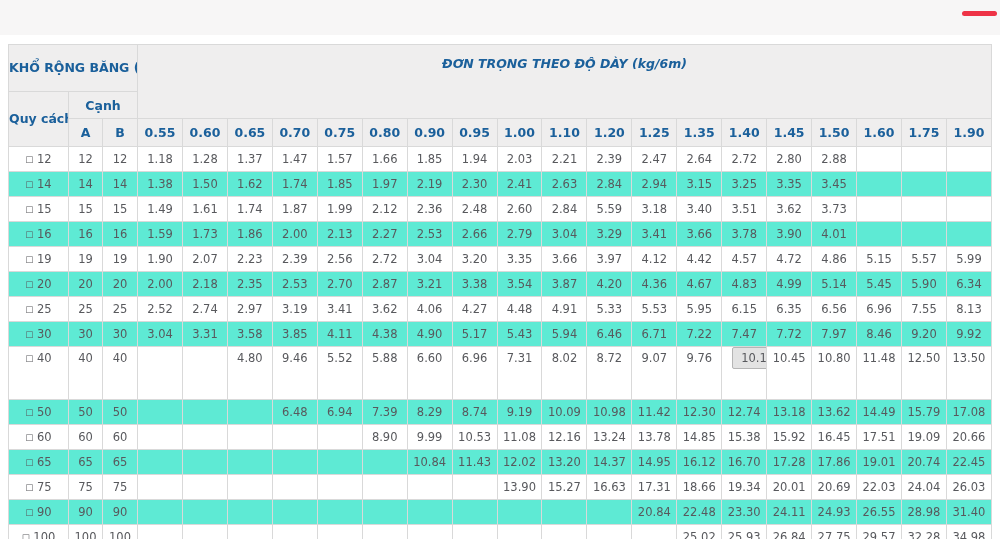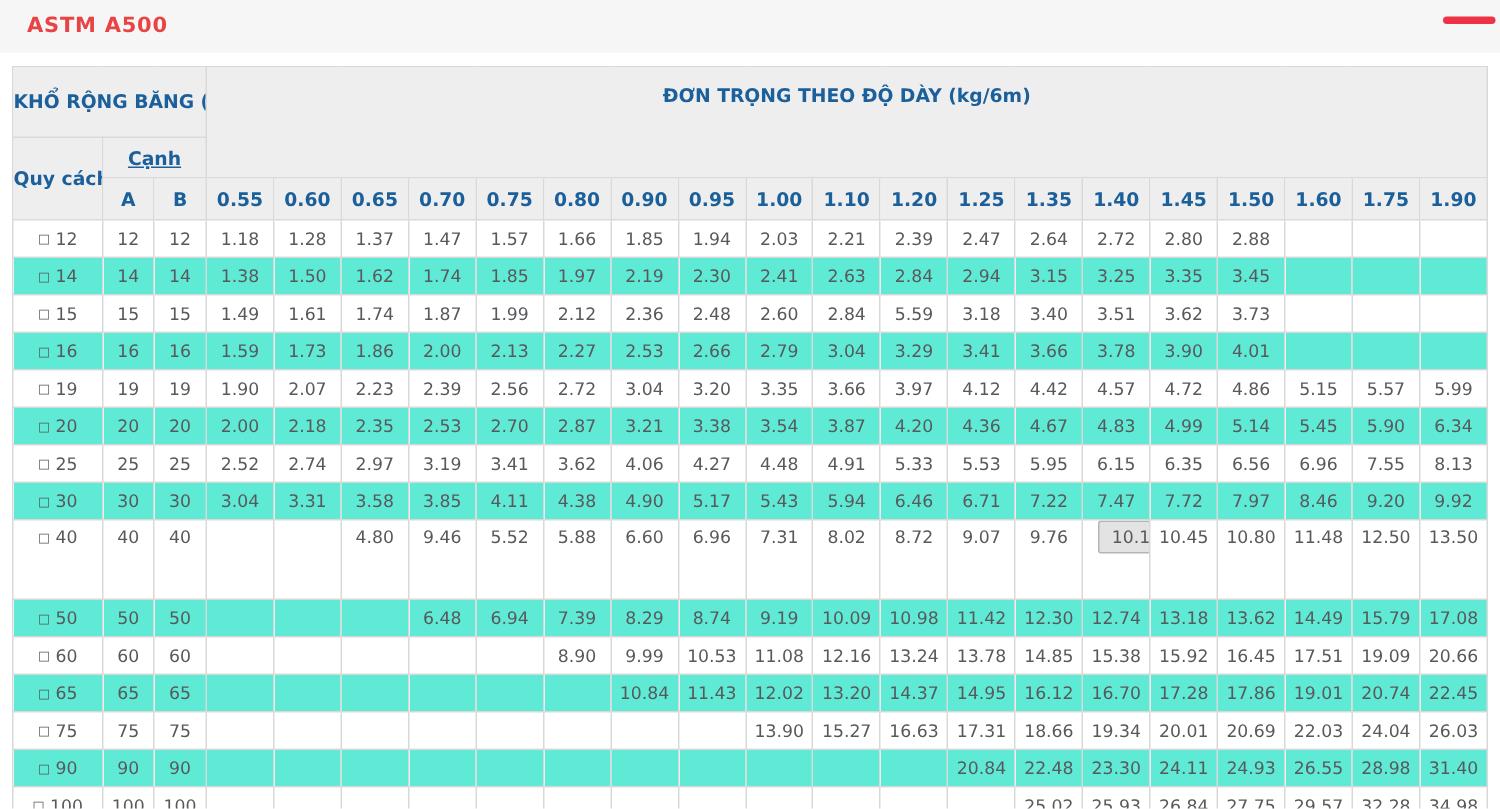--- a/index.html
+++ b/index.html
@@ -23,40 +23,39 @@
     margin:9px 0 0 8px;width:984px;
   }
   .weight-table th,.weight-table td{
     border:1px solid #d9d9d9;text-align:center;padding:0;
     overflow:hidden;white-space:nowrap;
   }
   .weight-table thead th{
     background:#efeeee;color:#1b609b;font-weight:bold;font-size:12.5px;
   }
   th.band-width{height:46px;font-size:13px;line-height:1.3;}
-  th.unit-weight{vertical-align:top;padding-top:11px;font-size:13px;}
+  th.unit-weight{vertical-align:top;padding-top:11px;font-size:13px;font-style:italic;}
   th.spec{font-size:13px;line-height:1.25;}
-  th.edge{height:26px;font-size:13px;text-decoration:underline;}
+  th.edge{height:26px;font-size:13px;}
   tr.thickness-row th{height:27px;}
   tbody td{
     color:#58595d;font-size:11.5px;height:24px;vertical-align:middle;
   }
   tbody tr.odd{background:#5eead4;}
   tbody tr.tall td{height:48px;vertical-align:top;padding-top:4px;text-align:center;}
   td.row-label .sq{font-size:8.5px;position:relative;top:-1px;}
   .hl{
     display:inline-block;background:#e3e3e3;border:1px solid #b5b5b5;
     border-radius:2px;padding:3px 8px;margin-top:-4px;margin-left:10px;
   }
 </style>
 </head>
 <body>
 
 <div class="topbar">
-  <div class="page-title">ASTM A500</div>
   <div class="collapse-icon"></div>
 </div>
 
 <table class="weight-table">
   <colgroup>
     <col style="width:60px">
       <col style="width:34px">
       <col style="width:35px">
   </colgroup>
   <thead>

